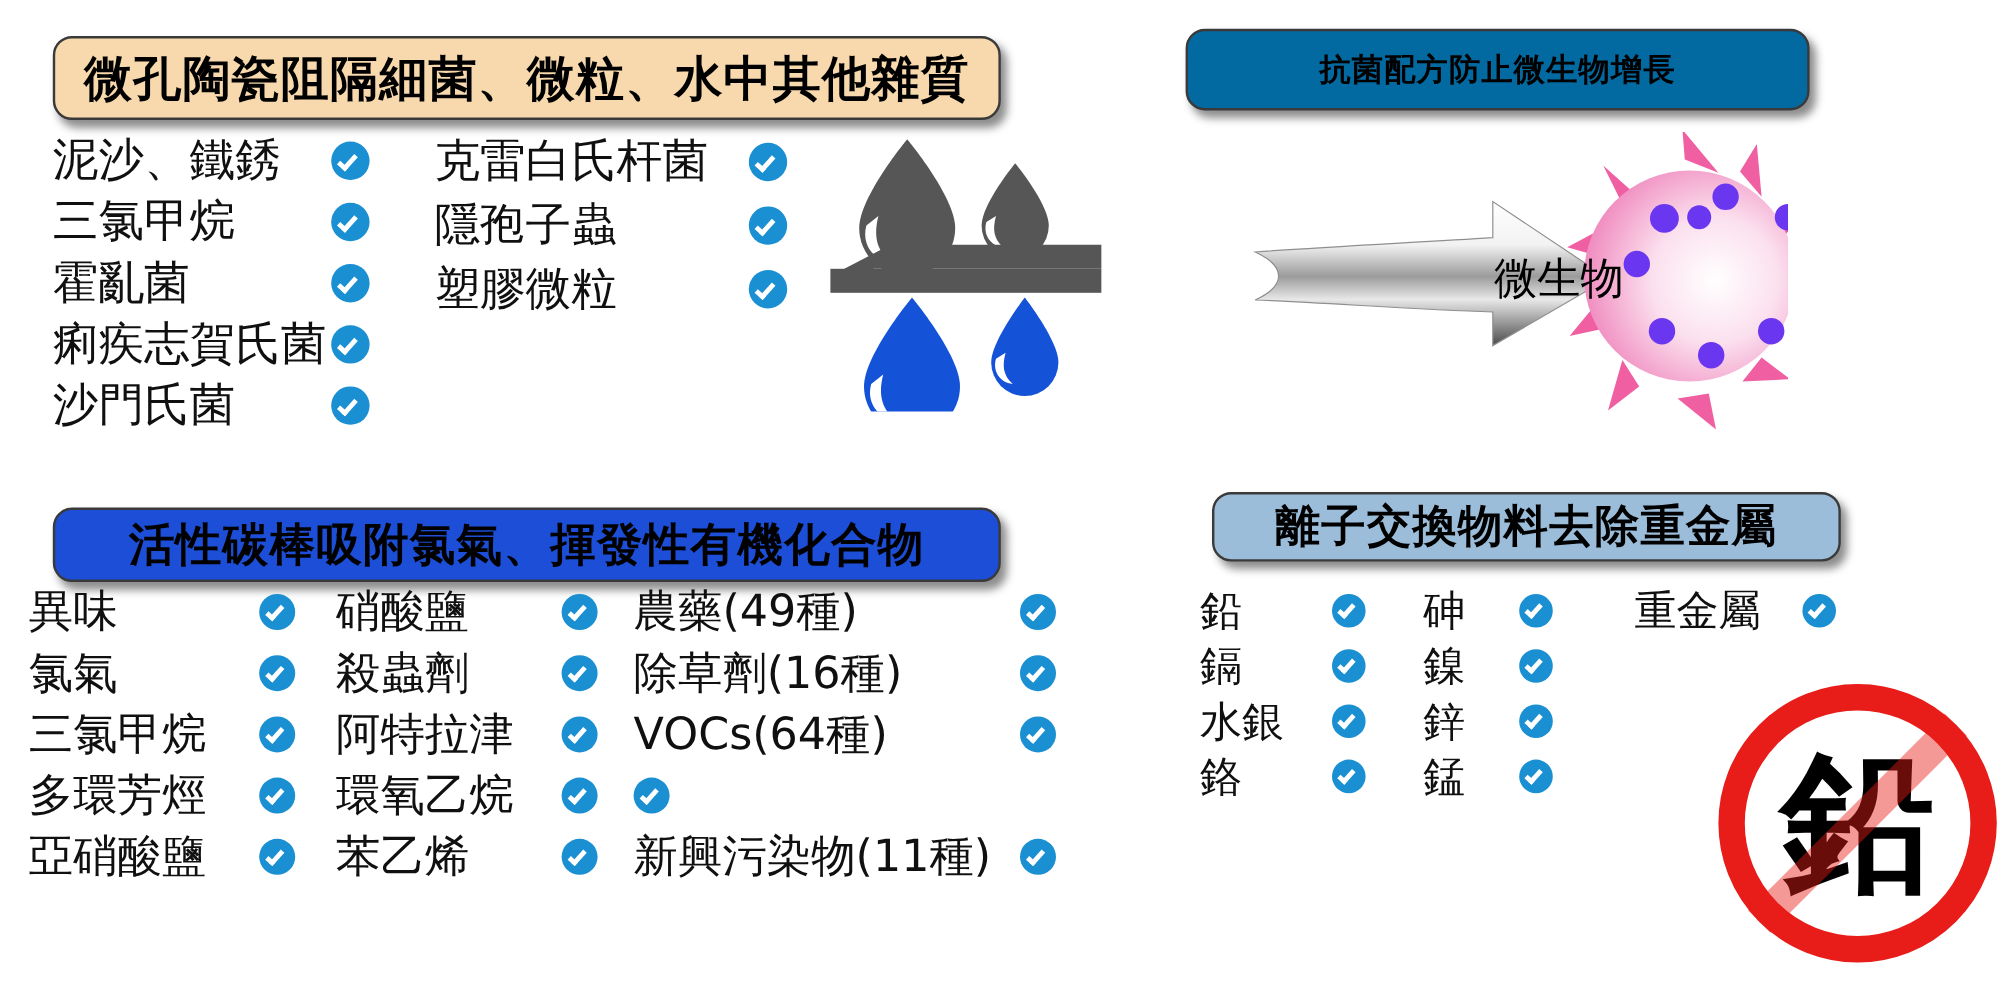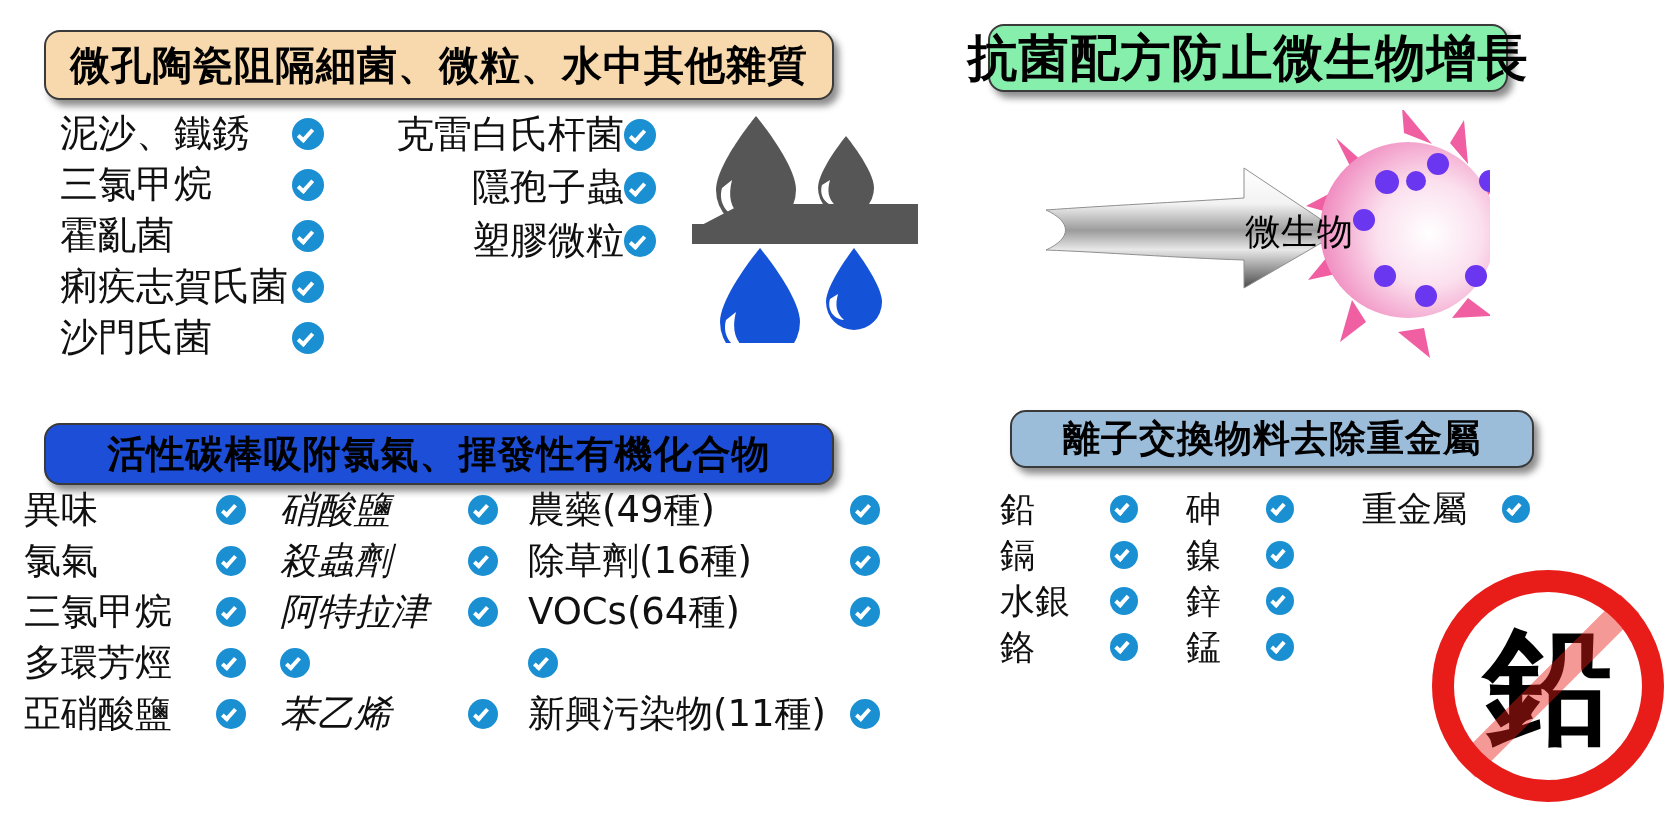--- a/index.html
+++ b/index.html
@@ -17,21 +17,21 @@
     border:2px solid #3a3a3a;
     border-radius:16px;
     box-shadow:5px 6px 7px rgba(0,0,0,0.45);
     font-weight:bold;
     color:#000;
     white-space:nowrap;
     letter-spacing:1px;
     box-sizing:border-box;
   }
   #pill-1{left:44px;top:30px;width:790px;height:70px;background:#f7d9ad;font-size:40px;}
-  #pill-2{left:988px;top:24px;width:520px;height:68px;background:#86efac;font-size:50px;font-family:Liberation Serif, serif;}
+  #pill-2{left:988px;top:24px;width:520px;height:68px;background:#0369a1;font-size:26px;font-family:Liberation Serif, serif;}
   #pill-3{left:44px;top:408px;width:790px;height:62px;background:#1d4ed8;font-size:38px;margin-top:15px;}
   #pill-4{left:1010px;top:410px;width:524px;height:58px;background:#9cbdda;font-size:37px;}
 
   
   .col{position:absolute;}
   .row{display:flex;align-items:center;}
   .lbl{
     color:#101010;
     font-family:"DejaVu Sans","Liberation Sans",sans-serif;
     white-space:nowrap;
@@ -51,21 +51,21 @@
   .chk.s32{width:32px;height:32px;}
   .chk.s32::before{border-width:4px;width:9px;height:16px;left:9px;top:8px;transform:rotate(42deg);}
   .chk.s30{width:30px;height:30px;}
   .chk.s30::before{border-width:4px;width:8px;height:15px;left:9px;top:7px;transform:rotate(42deg);}
   .chk.s28{width:28px;height:28px;}
   .chk.s28::before{border-width:4px;width:8px;height:14px;left:8px;top:6px;transform:rotate(42deg);}
 
   
   #p1c1 .row{height:51px;}
   #p1c1 .lbl{font-size:38px;width:232px;}
-  #p1c2 .row{height:53px;text-align:right;}
+  #p1c2 .row{height:53px;}
   #p1c2 .lbl{font-size:38px;width:262px;}
 
   
   #p3c1 .row{height:51px;}
   #p3c1 .lbl{font-size:37px;width:192px;}
   #p3c2 .row{height:51px;}
   #p3c2 .lbl{font-size:37px;width:188px;}
   #p3c3 .row{height:51px;}
   #p3c3 .lbl{font-size:37px;width:322px;}
 
@@ -107,21 +107,21 @@
     transform:translate(-50%,-50%) rotate(-45deg);
   }
 </style>
 </head>
 <body>
 
 <div class="stage">
 
   <div class="pill" id="pill-1">微孔陶瓷阻隔細菌、微粒、水中其他雜質</div>
 
-  <div class="col" id="p1c1" style="left:44px;top:108px;margin-left:16px;">
+  <div class="col" id="p1c1" style="left:44px;top:108px;">
     <div class="row">
       <span class="lbl">泥沙、鐵銹</span>
       <span class="chk s32"></span>
     </div>
     <div class="row">
       <span class="lbl">三氯甲烷</span>
       <span class="chk s32"></span>
     </div>
     <div class="row">
       <span class="lbl">霍亂菌</span>
@@ -237,34 +237,35 @@
     <div class="row">
       <span class="lbl">多環芳烴</span>
       <span class="chk s30"></span>
     </div>
     <div class="row">
       <span class="lbl">亞硝酸鹽</span>
       <span class="chk s30"></span>
     </div>
   </div>
 
-  <div class="col" id="p3c2" style="left:280px;top:484px;font-style:italic;">
+  <div class="col" id="p3c2" style="left:280px;top:484px;">
     <div class="row">
       <span class="lbl">硝酸鹽</span>
       <span class="chk s30"></span>
     </div>
     <div class="row">
       <span class="lbl">殺蟲劑</span>
       <span class="chk s30"></span>
     </div>
     <div class="row">
       <span class="lbl">阿特拉津</span>
       <span class="chk s30"></span>
     </div>
     <div class="row">
+      <span class="lbl">環氧乙烷</span>
       <span class="chk s30"></span>
     </div>
     <div class="row">
       <span class="lbl">苯乙烯</span>
       <span class="chk s30"></span>
     </div>
   </div>
 
   <div class="col" id="p3c3" style="left:528px;top:484px;">
     <div class="row">

